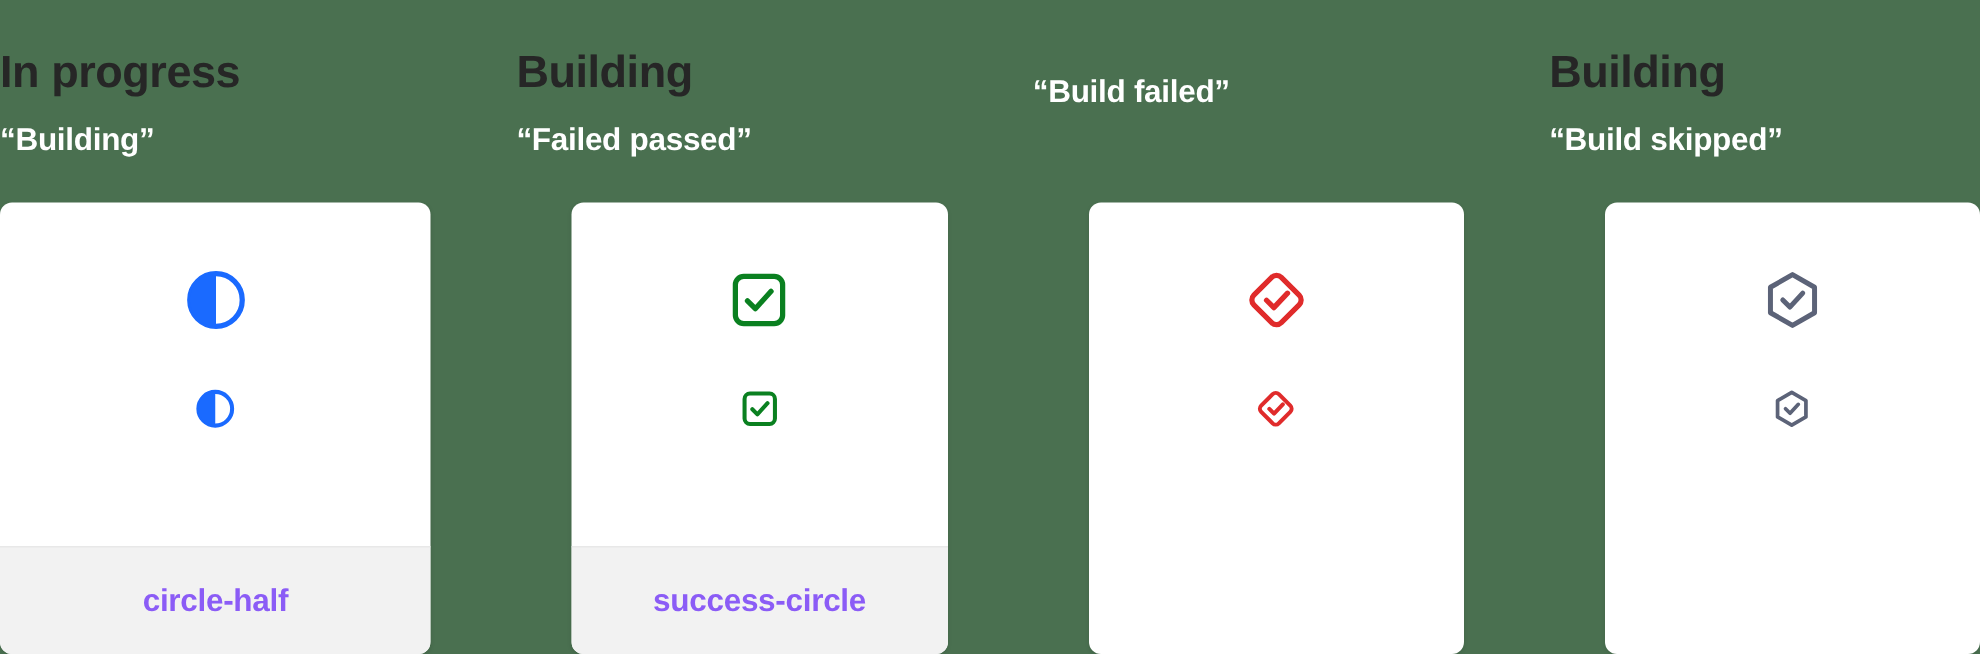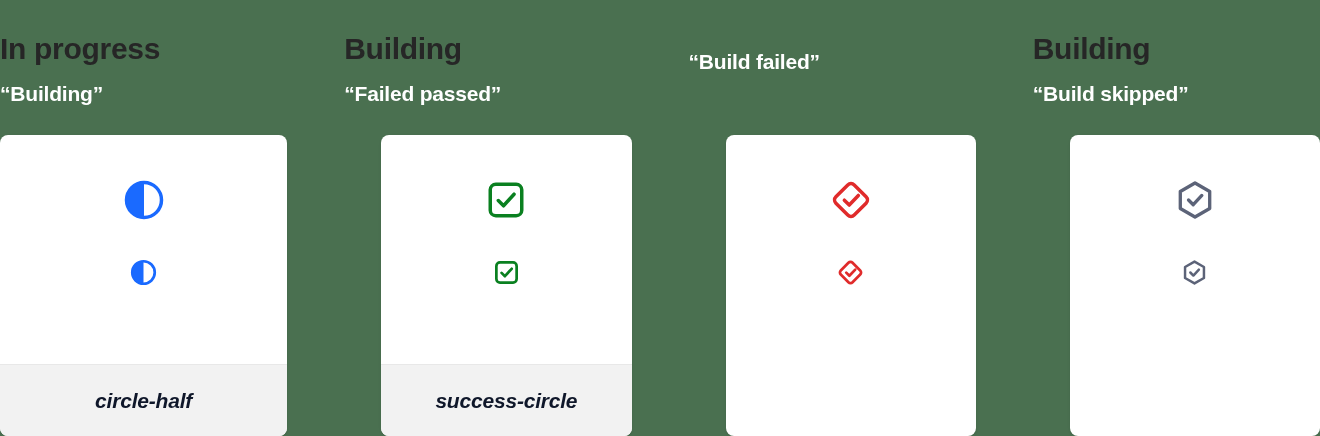--- a/index.html
+++ b/index.html
@@ -83,23 +83,22 @@
     border-top: 1px solid #e8e8e8;
     height: 71px;
     display: flex;
     align-items: center;
     justify-content: center;
     flex: 0 0 auto;
   }
   .card-label {
     font-size: 21px;
     font-weight: bold;
-    color: #0f172a;
+    color: #8b5cf6;
     letter-spacing: -0.2px;
-    font-style: italic;
   }
   
   .col:first-child .card { margin-left: 0; }
 </style>
 </head>
 <body>
 
 <div class="board">
 
   <div class="col">

